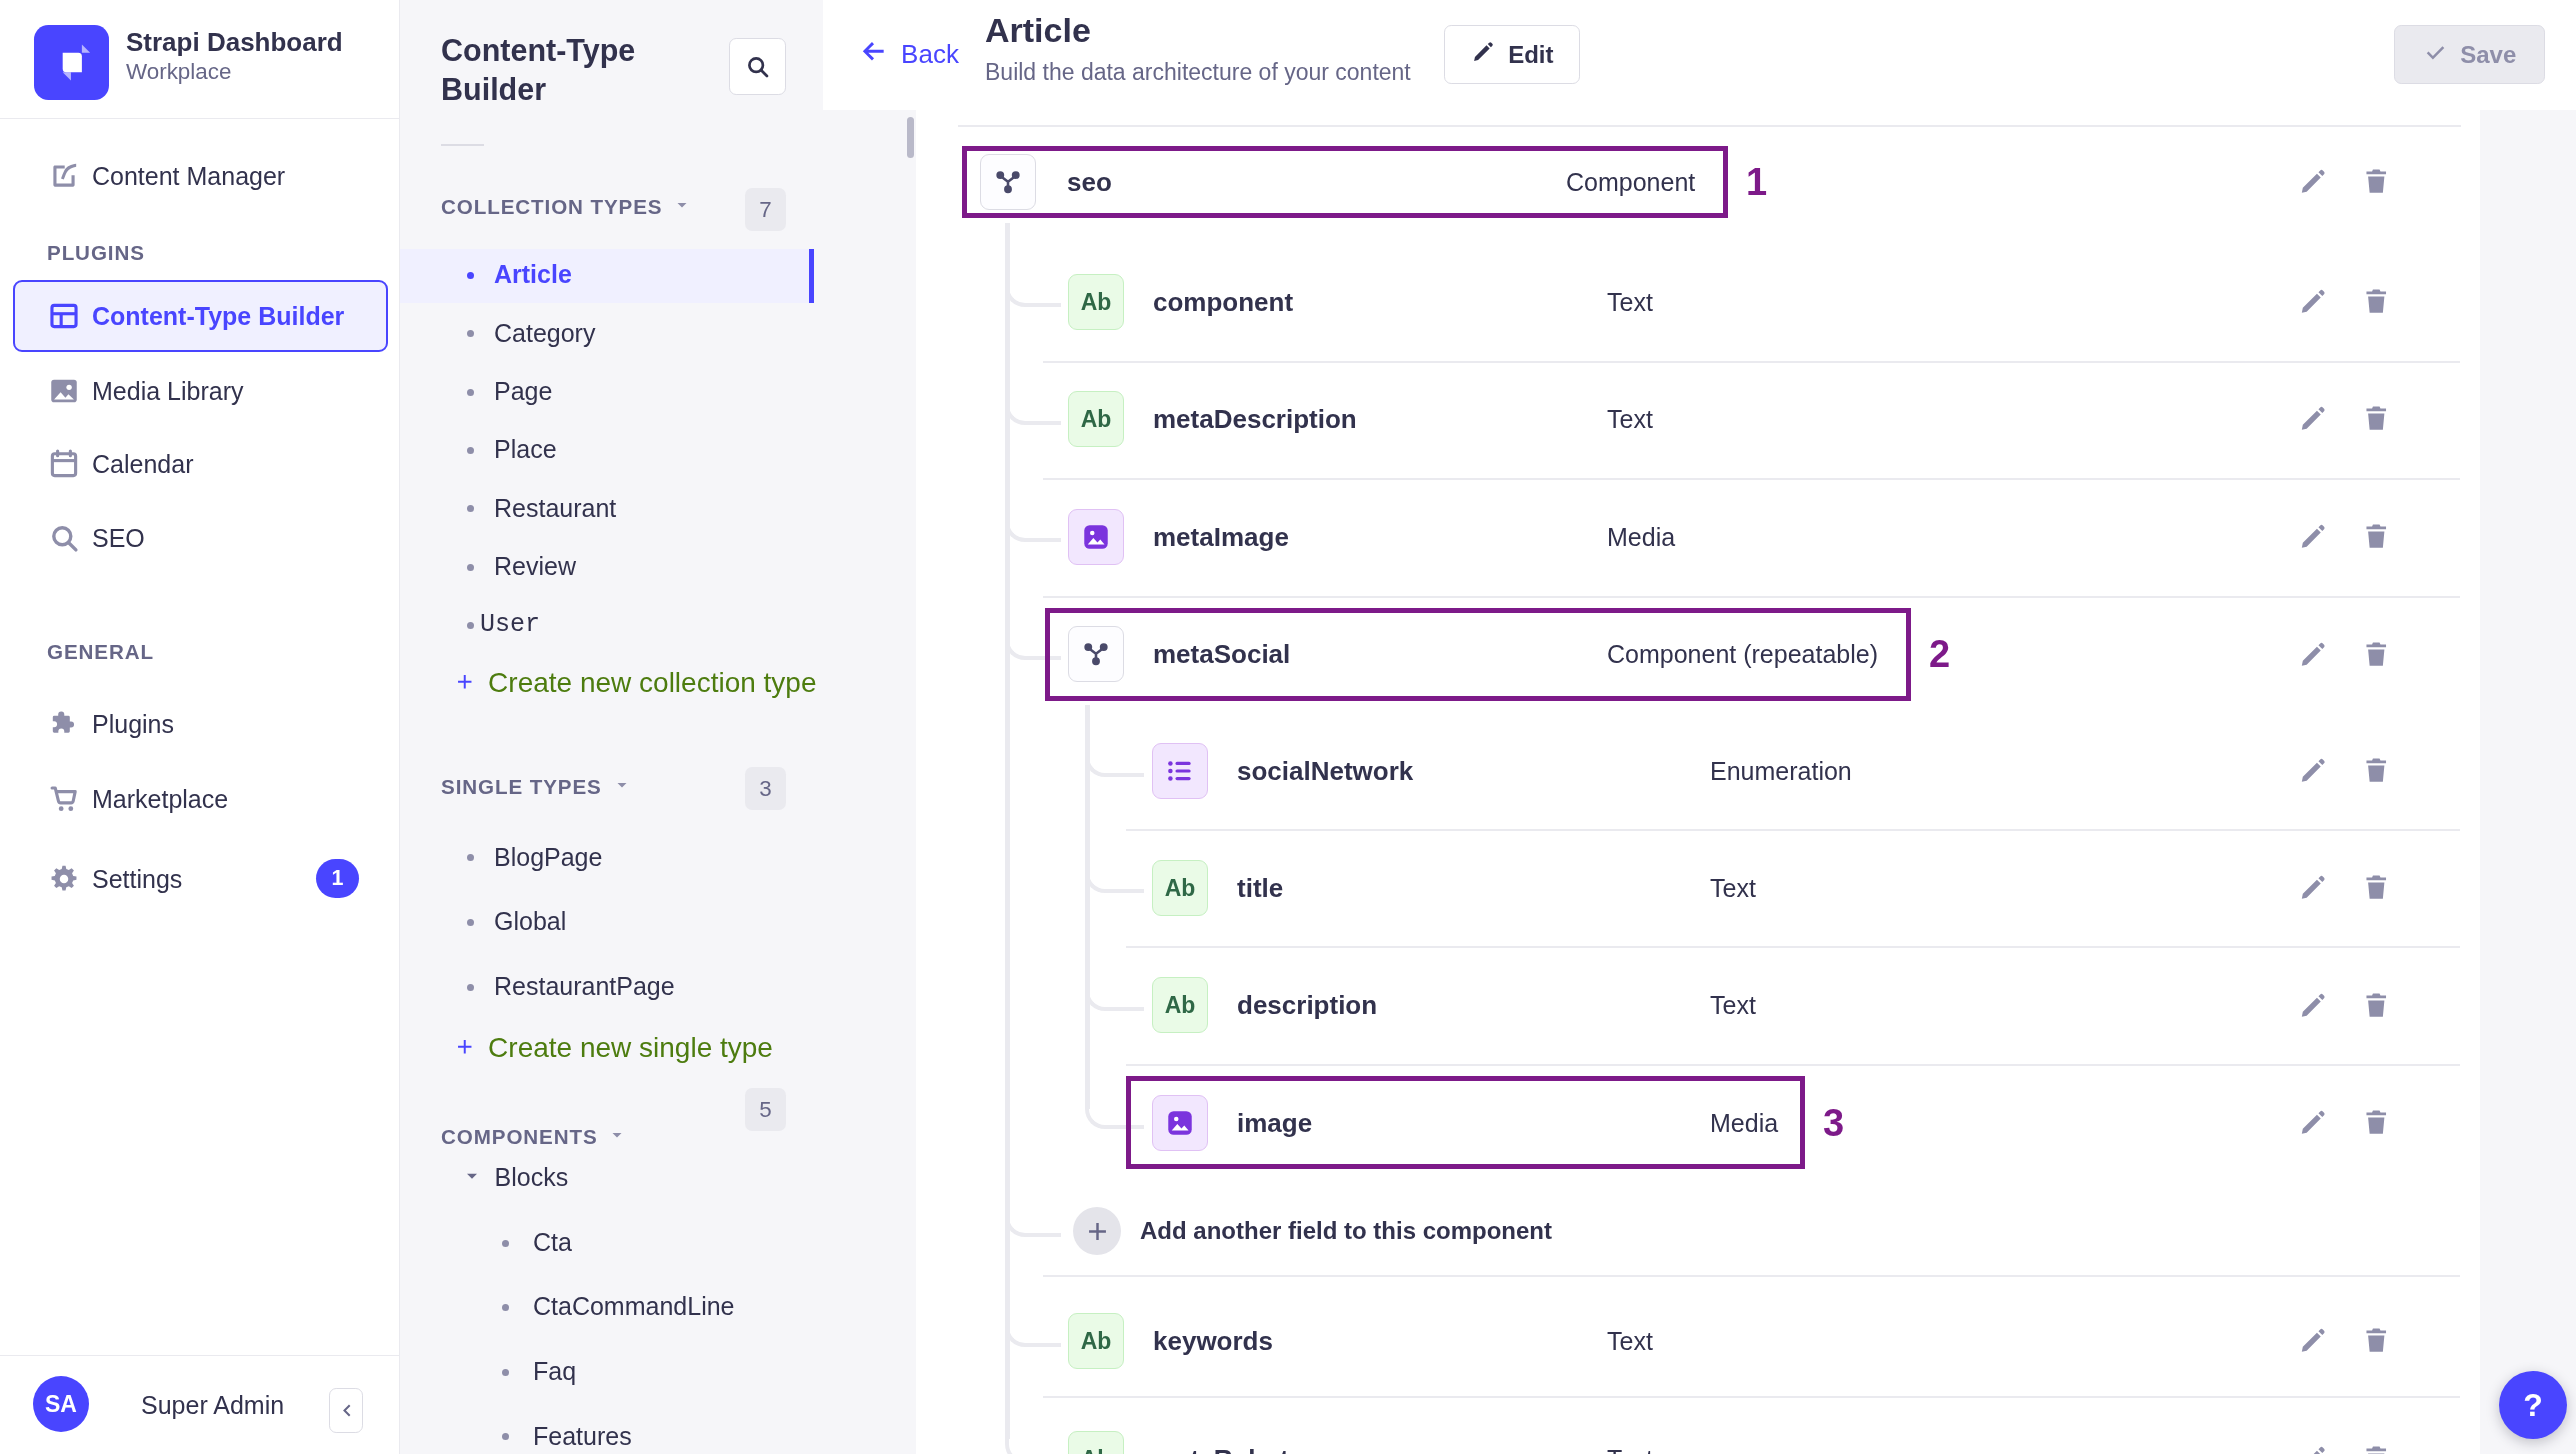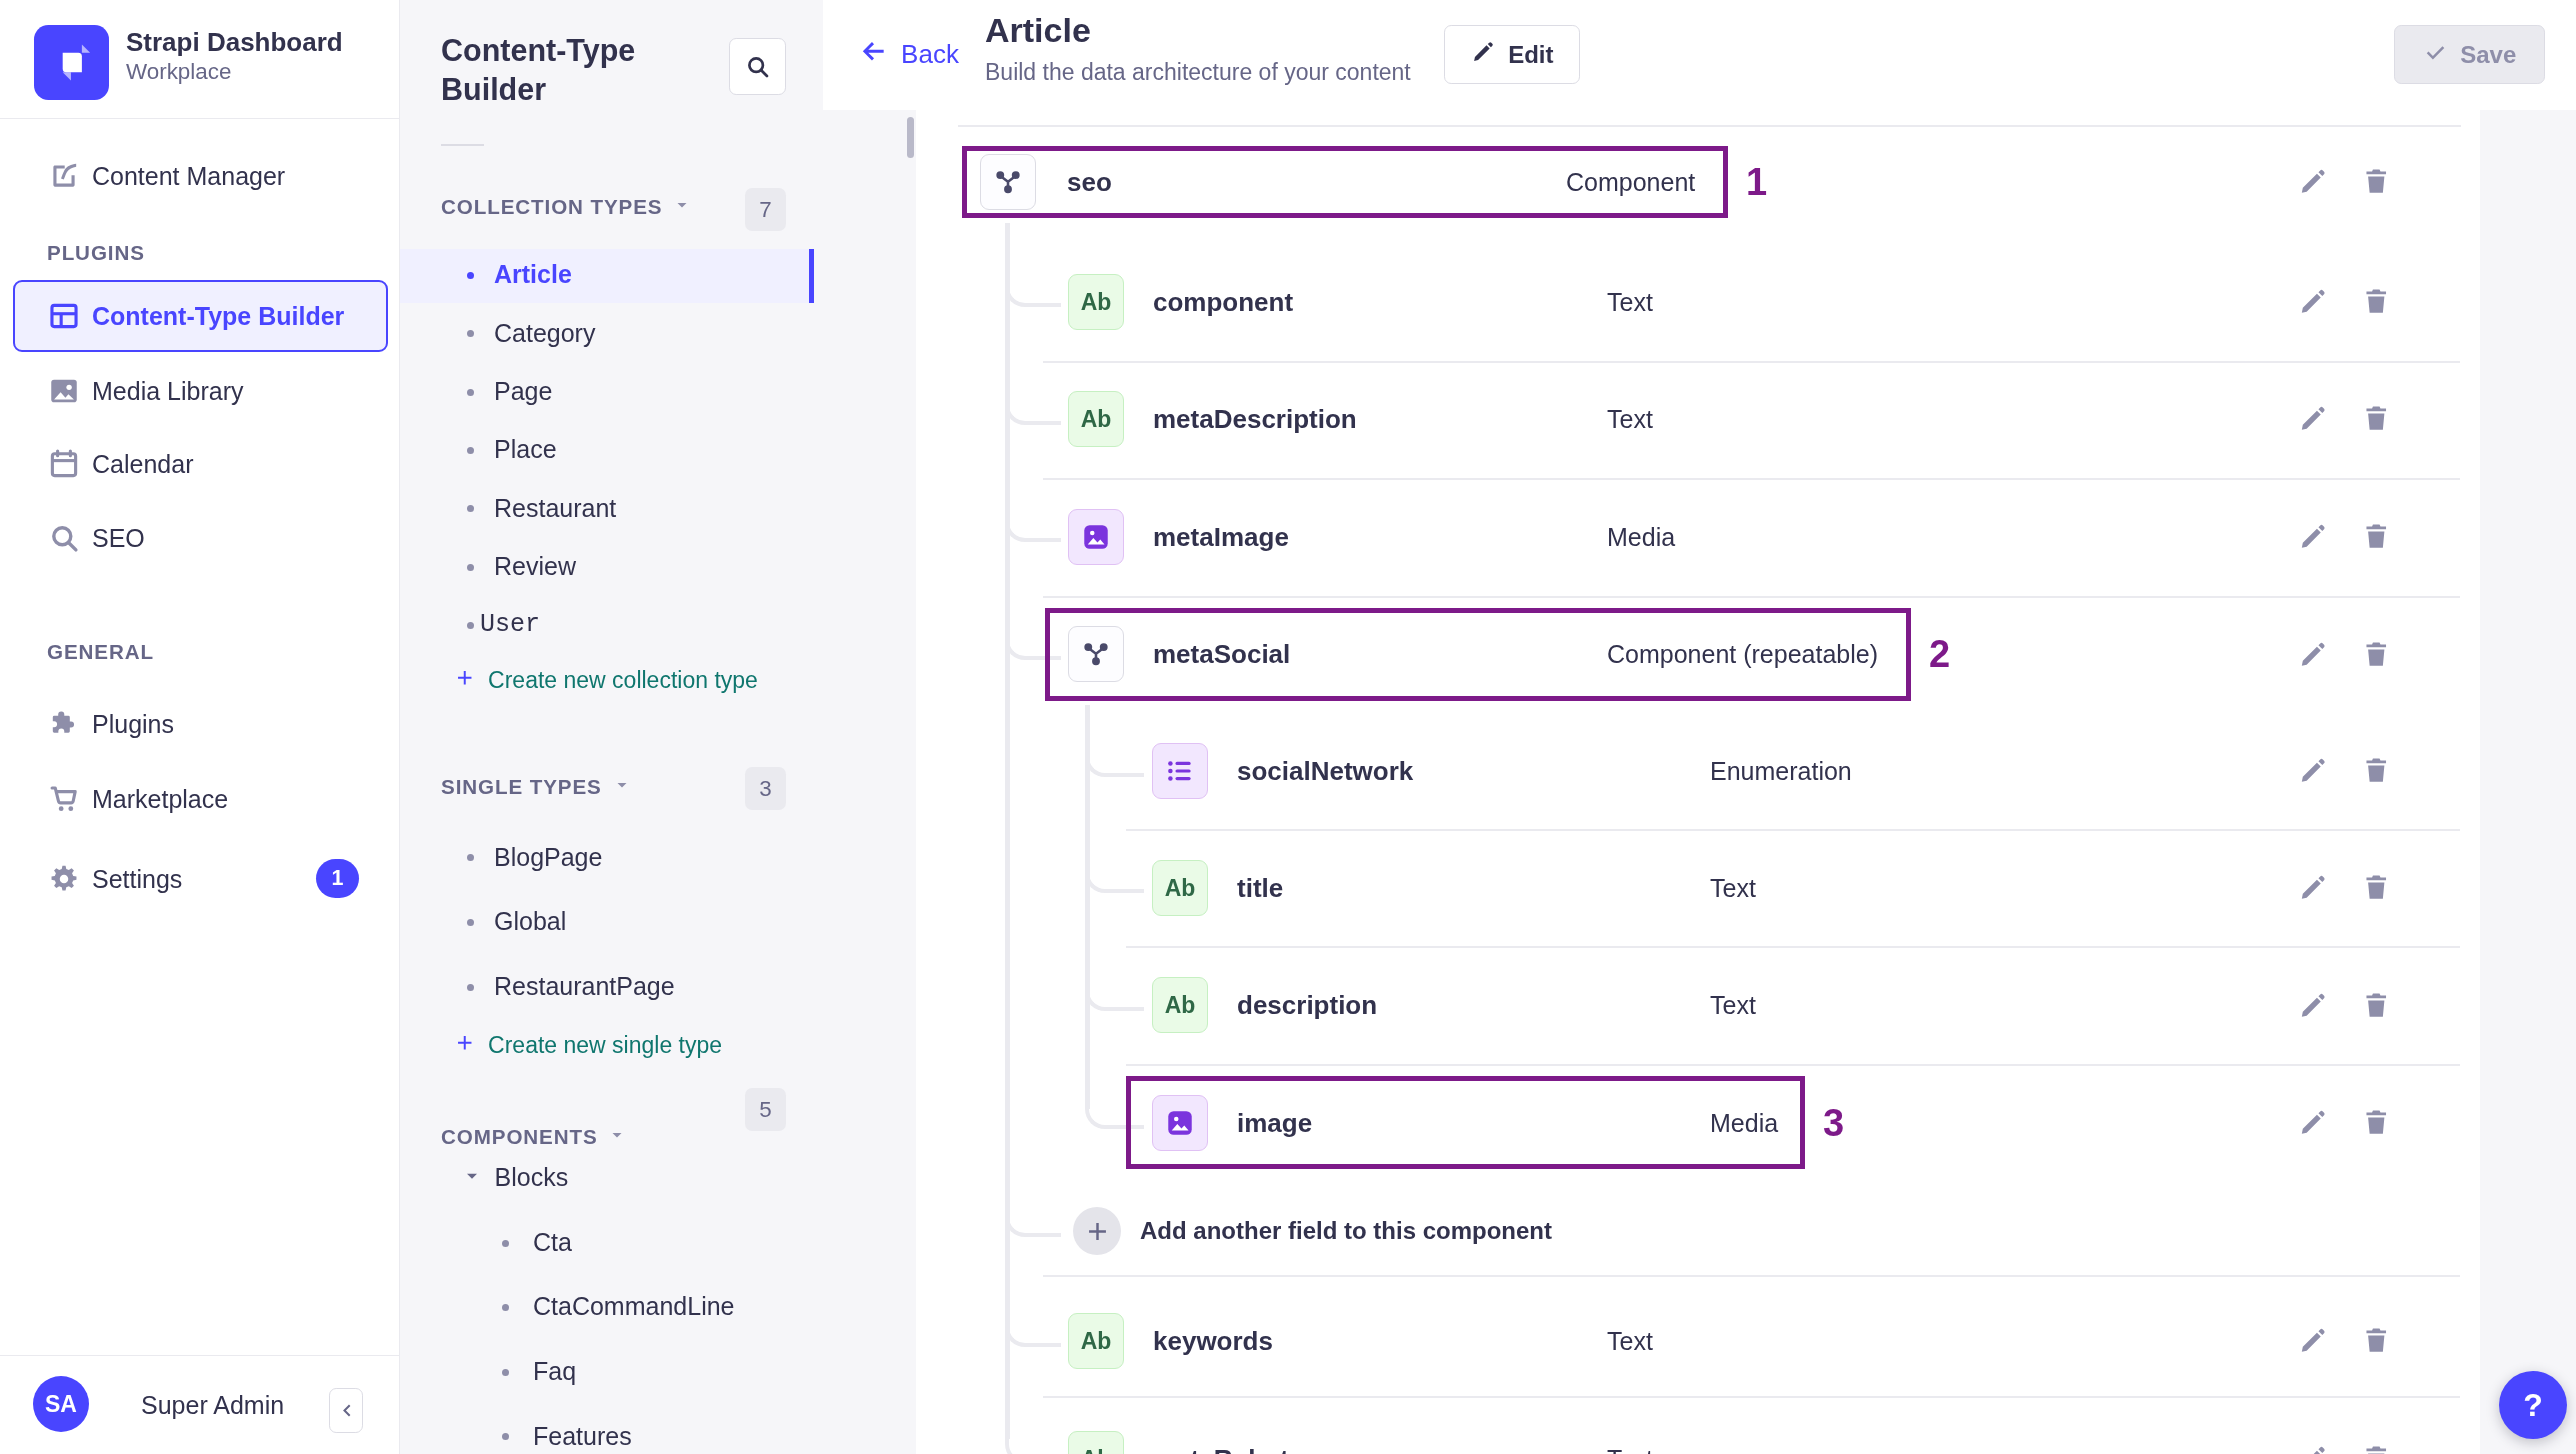--- a/index.html
+++ b/index.html
@@ -25,21 +25,21 @@
   #subnav-title{position:absolute;left:41px;top:30.5px;width:278px;font-size:30.5px;line-height:39px;font-weight:700;color:#32324d;}
   #subnav-search{position:absolute;left:329px;top:38px;width:57px;height:57px;background:#fff;border:0.9px solid #dcdce4;border-radius:7.2px;display:flex;align-items:center;justify-content:center;}
   #subnav-mini-divider{position:absolute;left:41px;top:144px;width:43px;height:1.8px;background:#dcdce4;}
   .sn-head{position:absolute;left:41px;font-size:20.6px;font-weight:700;letter-spacing:0.9px;color:#666687;white-space:nowrap;display:flex;gap:10.8px;}
   .sn-badge{position:absolute;left:345px;width:41px;height:43px;background:#eaeaef;border-radius:7.2px;color:#666687;font-size:22.4px;display:flex;align-items:center;justify-content:center;}
   .sn-item-band{position:absolute;left:0;width:414px;height:54px;}
   .sn-item-band.active{background:#f0f0ff;}
   .sn-item-band.active::after{content:"";position:absolute;right:0;top:0;width:5.4px;height:100%;background:#4945ff;}
   .sn-bullet{position:absolute;width:7.2px;height:7.2px;border-radius:50%;background:#8e8ea9;}
   .sn-label{position:absolute;font-size:25px;color:#32324d;white-space:nowrap;}
-  .sn-action{position:absolute;font-size:23px;color:#0f766e;white-space:nowrap;}
+  .sn-action{position:absolute;font-size:28px;color:#4d7c0f;white-space:nowrap;}
   
   #main-header{position:absolute;left:823px;top:0;width:1753px;height:110px;background:#fff;}
   #back-link{position:absolute;left:858px;top:36px;display:flex;align-items:center;gap:12.6px;color:#4945ff;font-size:26px;}
   #page-title{position:absolute;left:985px;top:10.8px;font-size:34px;font-weight:700;color:#32324d;}
   #page-subtitle{position:absolute;left:985px;top:59px;font-size:23px;color:#666687;}
   #edit-btn{position:absolute;left:1444px;top:25px;width:136px;height:59px;background:#fff;border:0.9px solid #dcdce4;border-radius:7.2px;display:flex;align-items:center;justify-content:center;gap:12.6px;font-size:24px;font-weight:700;color:#32324d;}
   #add-field-btn{position:absolute;left:2098px;top:25px;width:280px;height:59px;background:#f0f0ff;border:0.9px solid #d9d8ff;border-radius:7.2px;display:flex;align-items:center;justify-content:center;gap:12.6px;font-size:24px;font-weight:700;color:#4945ff;}
   #save-btn{position:absolute;left:2394px;top:25px;width:151px;height:59px;background:#eaeaef;border:0.9px solid #dcdce4;border-radius:7.2px;display:flex;align-items:center;justify-content:center;gap:12.6px;font-size:24px;font-weight:700;color:#8e8ea9;}
   
   #content-panel{position:absolute;left:916px;top:110px;width:1564px;height:1345px;background:#fff;}

